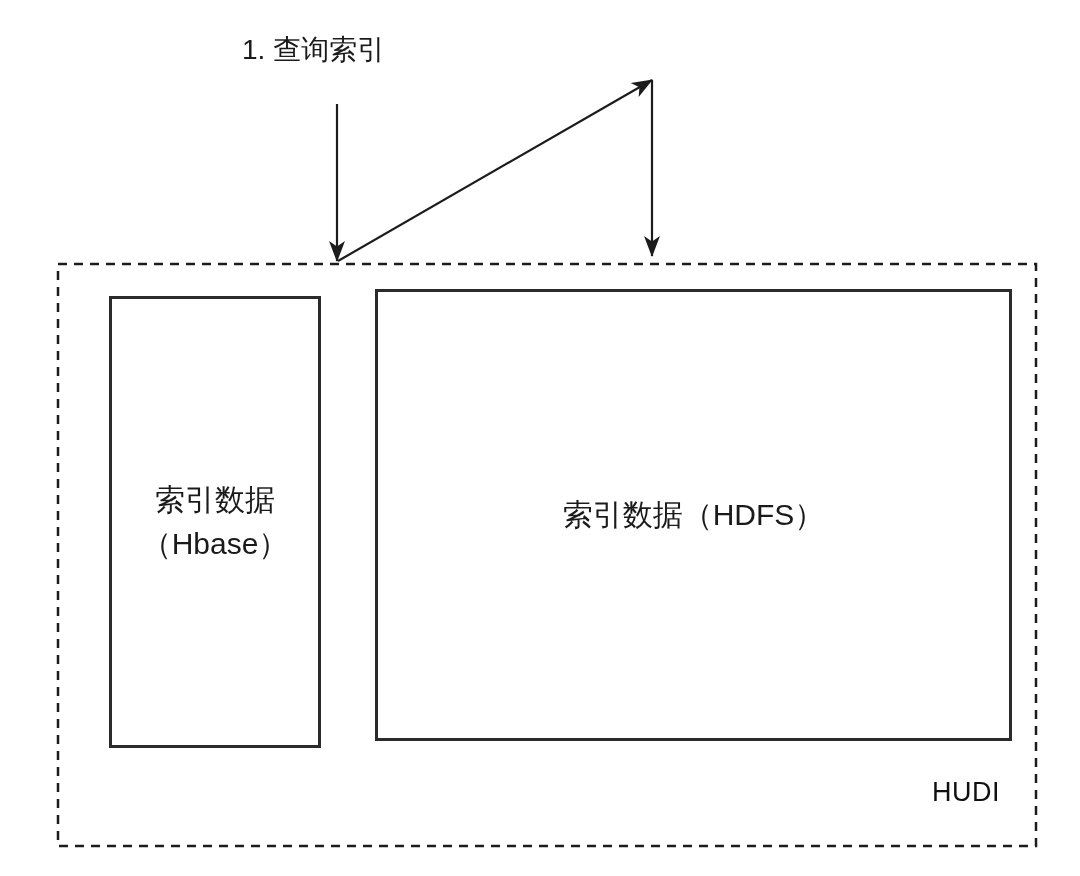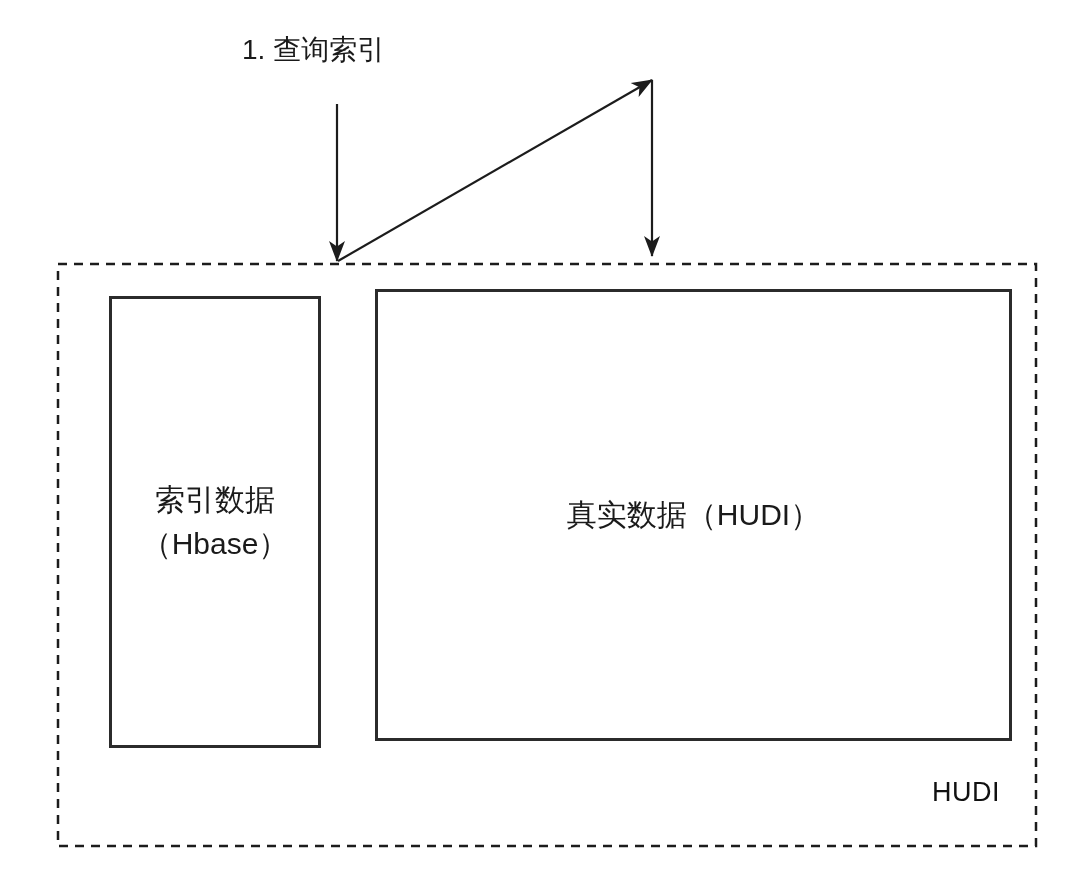--- a/index.html
+++ b/index.html
@@ -89,18 +89,18 @@
   </svg>
 
   <div class="inner-box index-box">
     <div>
       <span>索引数据</span><br>
       <span>（Hbase）</span>
     </div>
   </div>
 
   <div class="inner-box data-box">
-    <span>真实数据（HUDI）</span>
+    <span>索引数据（HDFS）</span>
   </div>
 
   <div class="hudi-label">HUDI</div>
 
 </div>
 
 </body></html>

